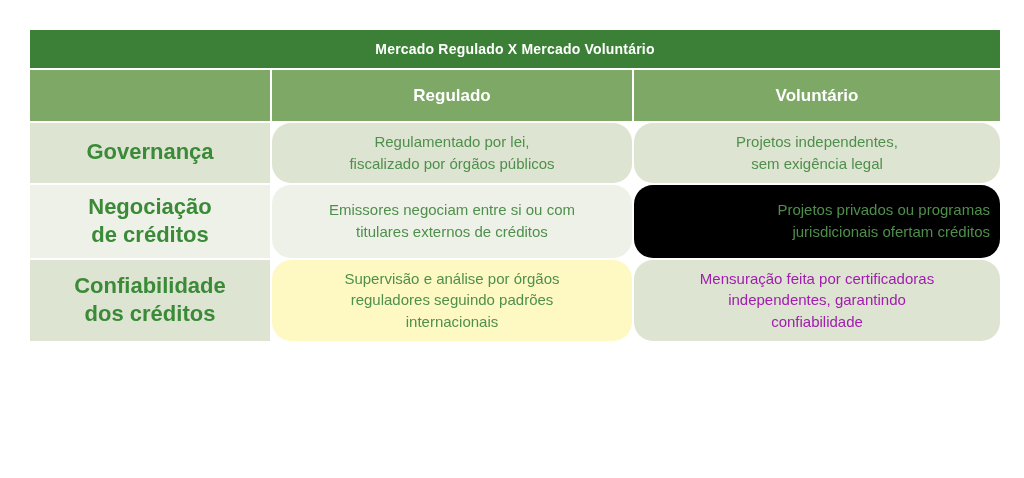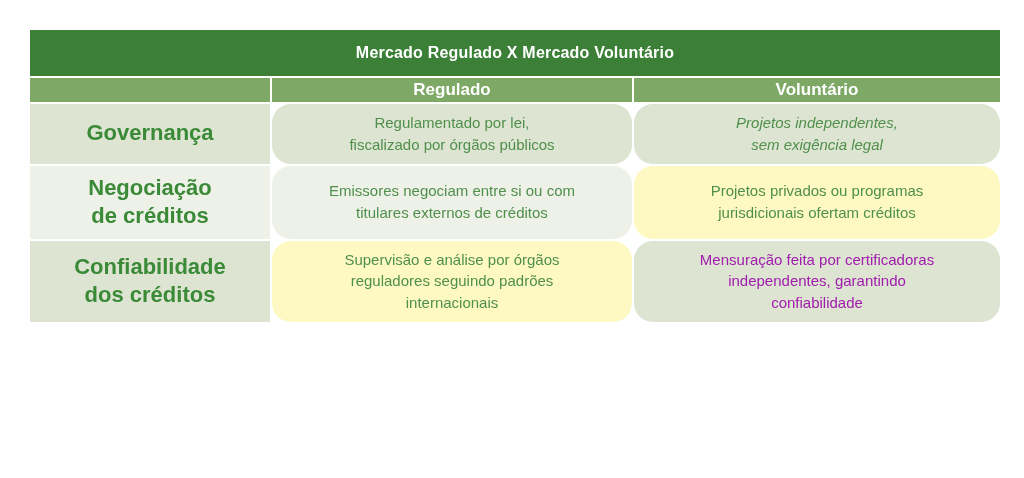--- a/index.html
+++ b/index.html
@@ -22,37 +22,37 @@
     width: 968px;
     border-collapse: separate;
     border-spacing: 2px 2px;
     table-layout: fixed;
   }
 
   
   .title-bar {
     background: #3c8037;
     color: #ffffff;
-    font-size: 16px;
+    font-size: 14px;
     font-weight: bold;
     text-align: center;
     letter-spacing: 0.2px;
-    height: 46px;
+    height: 38px;
     vertical-align: middle;
     padding: 0 4px;
   }
 
   
   .col-header {
     background: #7da866;
     color: #ffffff;
     font-size: 17px;
     font-weight: bold;
     text-align: center;
-    height: 24px;
+    height: 51px;
     vertical-align: middle;
     padding: 0 6px;
   }
   .col-header-blank {
     background: #7da866;
   }
 
   
   .row-label {
     color: #3a8a38;
@@ -100,29 +100,29 @@
     </tr>
     <tr>
       <td class="col-header-blank" style="background: rgb(125, 168, 102); color: rgb(255, 255, 255);"></td>
       <td class="col-header" style="background: rgb(125, 168, 102); color: rgb(255, 255, 255);">Regulado</td>
       <td class="col-header" style="background: rgb(125, 168, 102); color: rgb(255, 255, 255);">Voluntário</td>
     </tr>
 
     <tr class="tint-a">
       <td class="row-label" style="background: rgb(221, 228, 209); color: rgb(58, 138, 56);">Governança</td>
       <td class="cell" style="background: rgb(221, 228, 209); color: rgb(79, 143, 76);">Regulamentado por lei,<br>fiscalizado por órgãos públicos</td>
-      <td class="cell" style="background: rgb(221, 228, 209); color: rgb(79, 143, 76); font-style: italic;">Projetos independentes,<br>sem exigência legal</td>
+      <td class="cell" style="background: rgb(221, 228, 209); color: rgb(79, 143, 76);">Projetos independentes,<br>sem exigência legal</td>
     </tr>
 
 
 
     <tr class="tint-b">
       <td class="row-label" style="background: rgb(238, 241, 231); color: rgb(58, 138, 56); margin-left: 12px;">Negociação<br>de créditos</td>
       <td class="cell" style="background: rgb(238, 241, 231); color: rgb(79, 143, 76);">Emissores negociam entre si ou com<br>titulares externos de créditos</td>
-      <td class="cell" style="background: #fef9c3; color: rgb(79, 143, 76);">Projetos privados ou programas<br>jurisdicionais ofertam créditos</td>
+      <td class="cell" style="background: #000000; color: rgb(79, 143, 76); text-align: right;">Projetos privados ou programas<br>jurisdicionais ofertam créditos</td>
     </tr>
 
     <tr class="tint-a">
       <td class="row-label" style="background: rgb(221, 228, 209); color: rgb(58, 138, 56);">Confiabilidade<br>dos créditos</td>
       <td class="cell" style="background: #fef9c3; color: rgb(79, 143, 76);">Supervisão e análise por órgãos<br>reguladores seguindo padrões<br>internacionais</td>
       <td class="cell" style="background: rgb(221, 228, 209); color: #a21caf;">Mensuração feita por certificadoras<br>independentes, garantindo<br>confiabilidade</td>
     </tr>
   </tbody>
 </table>
 

